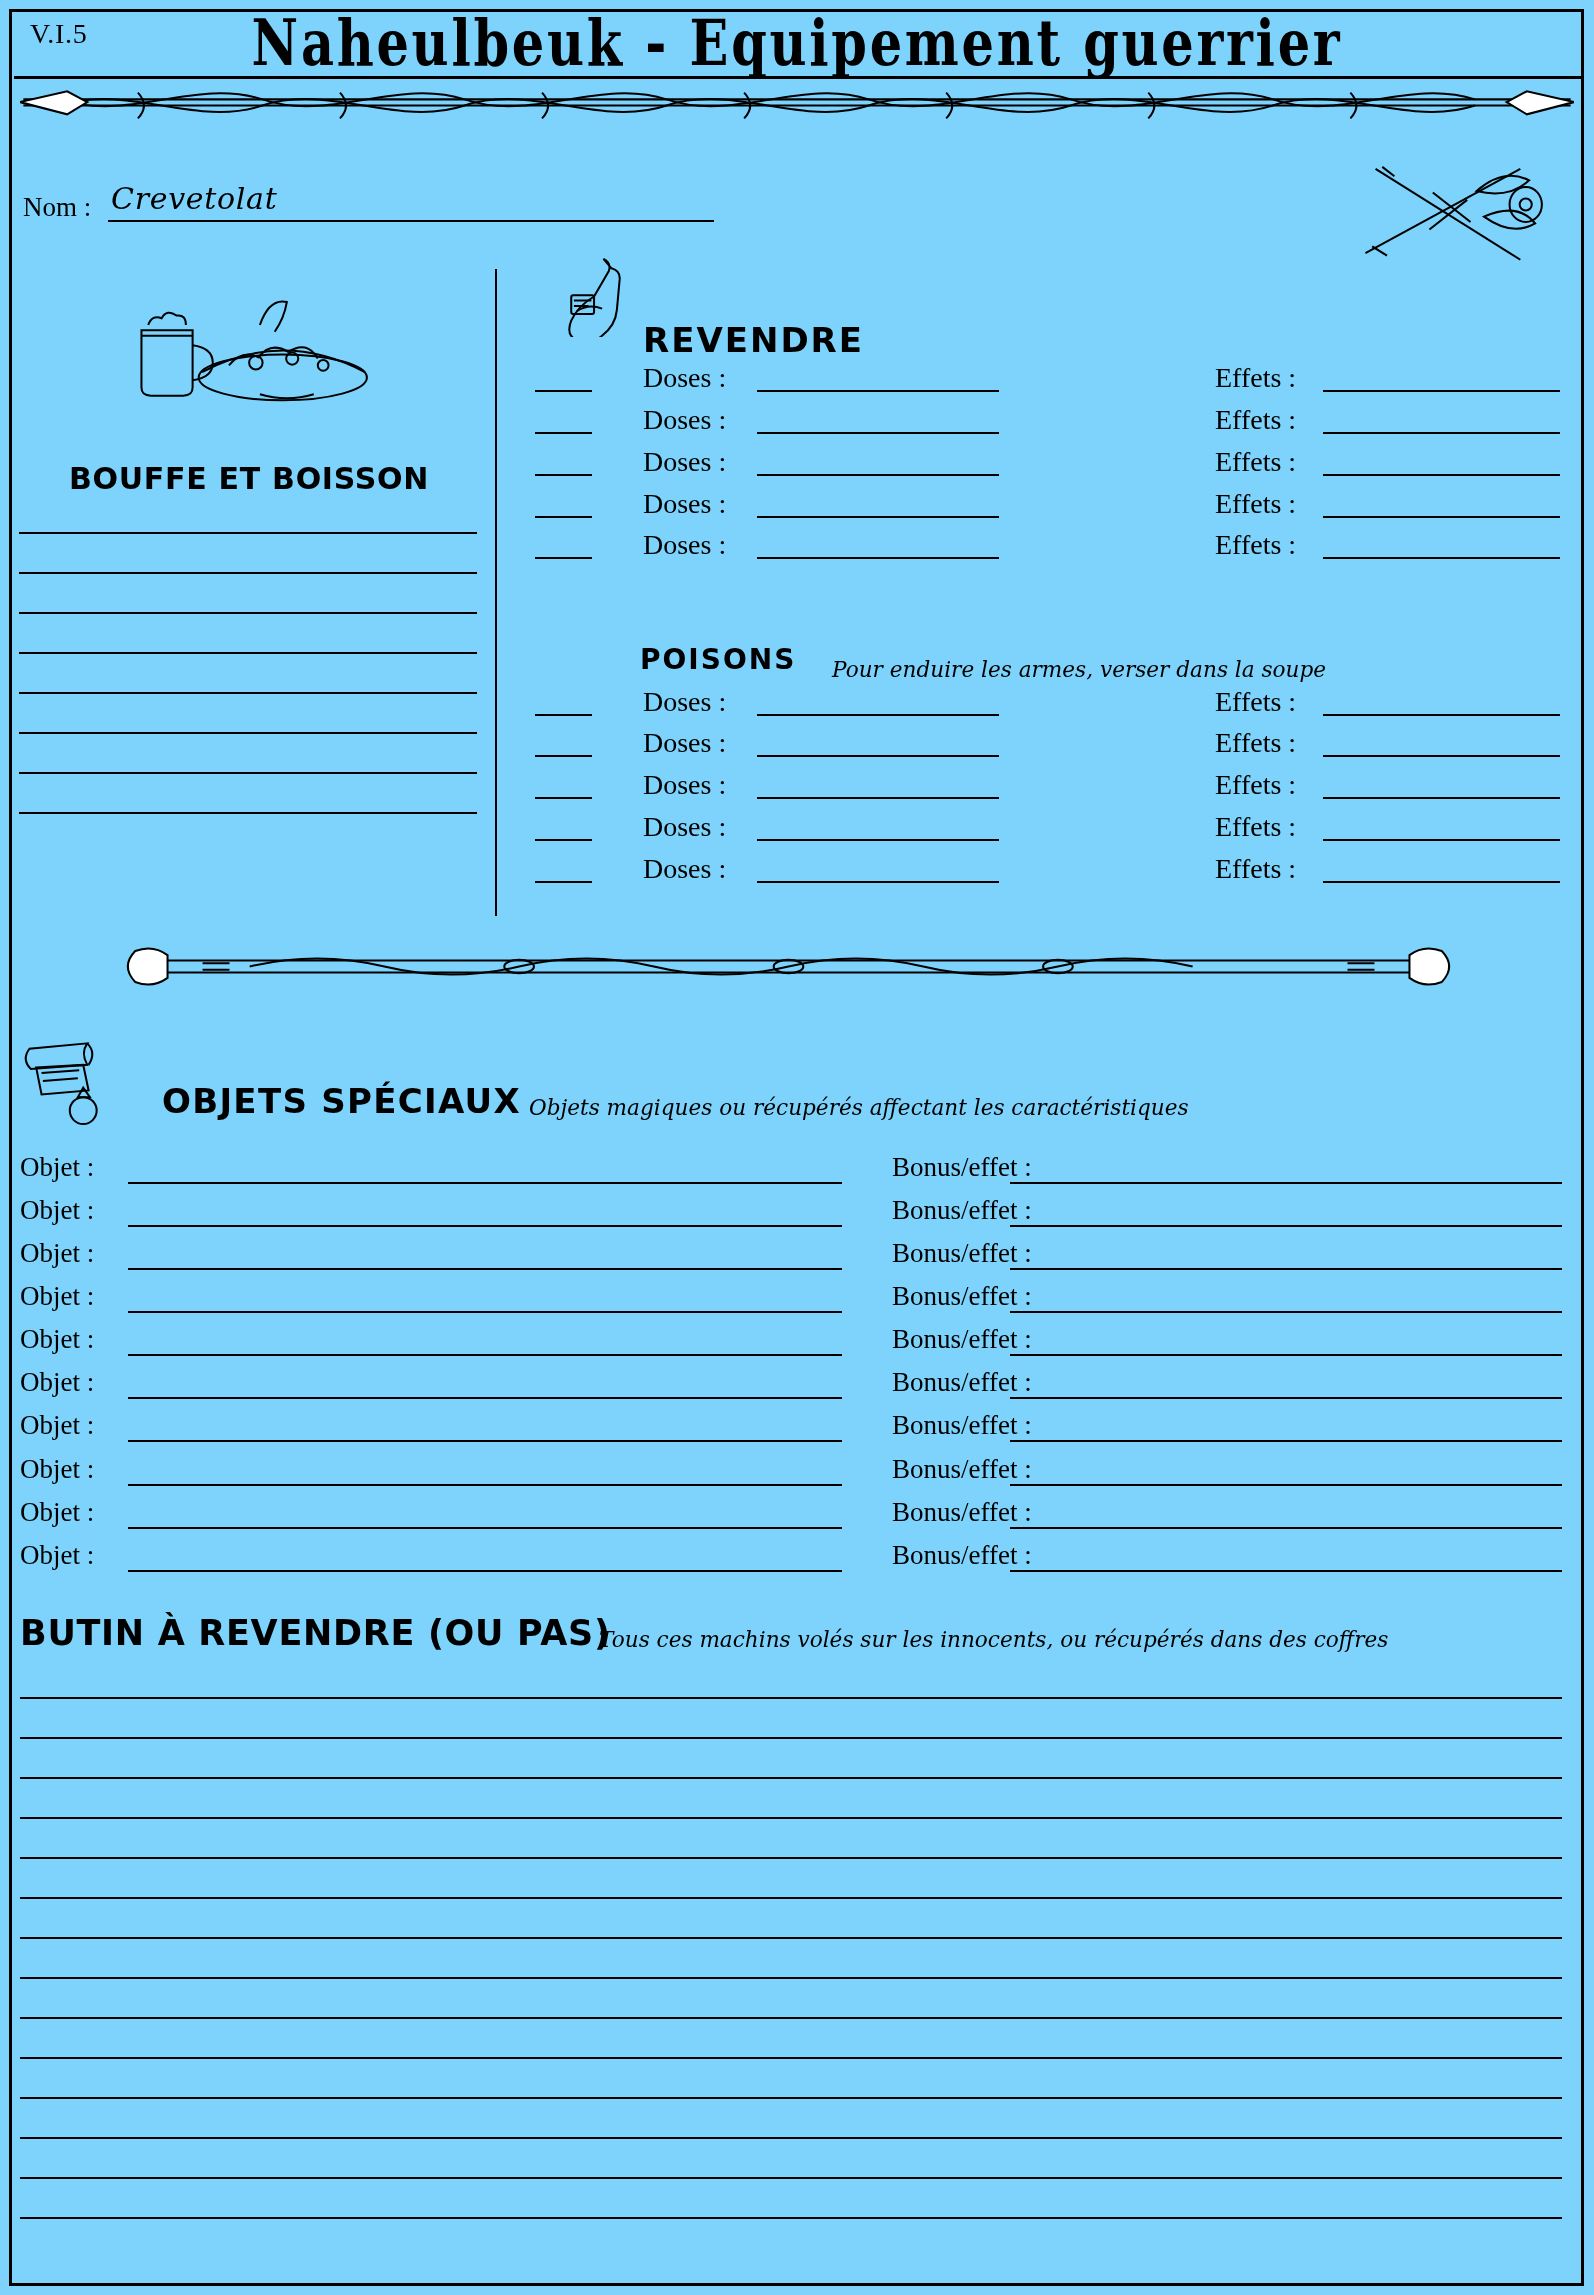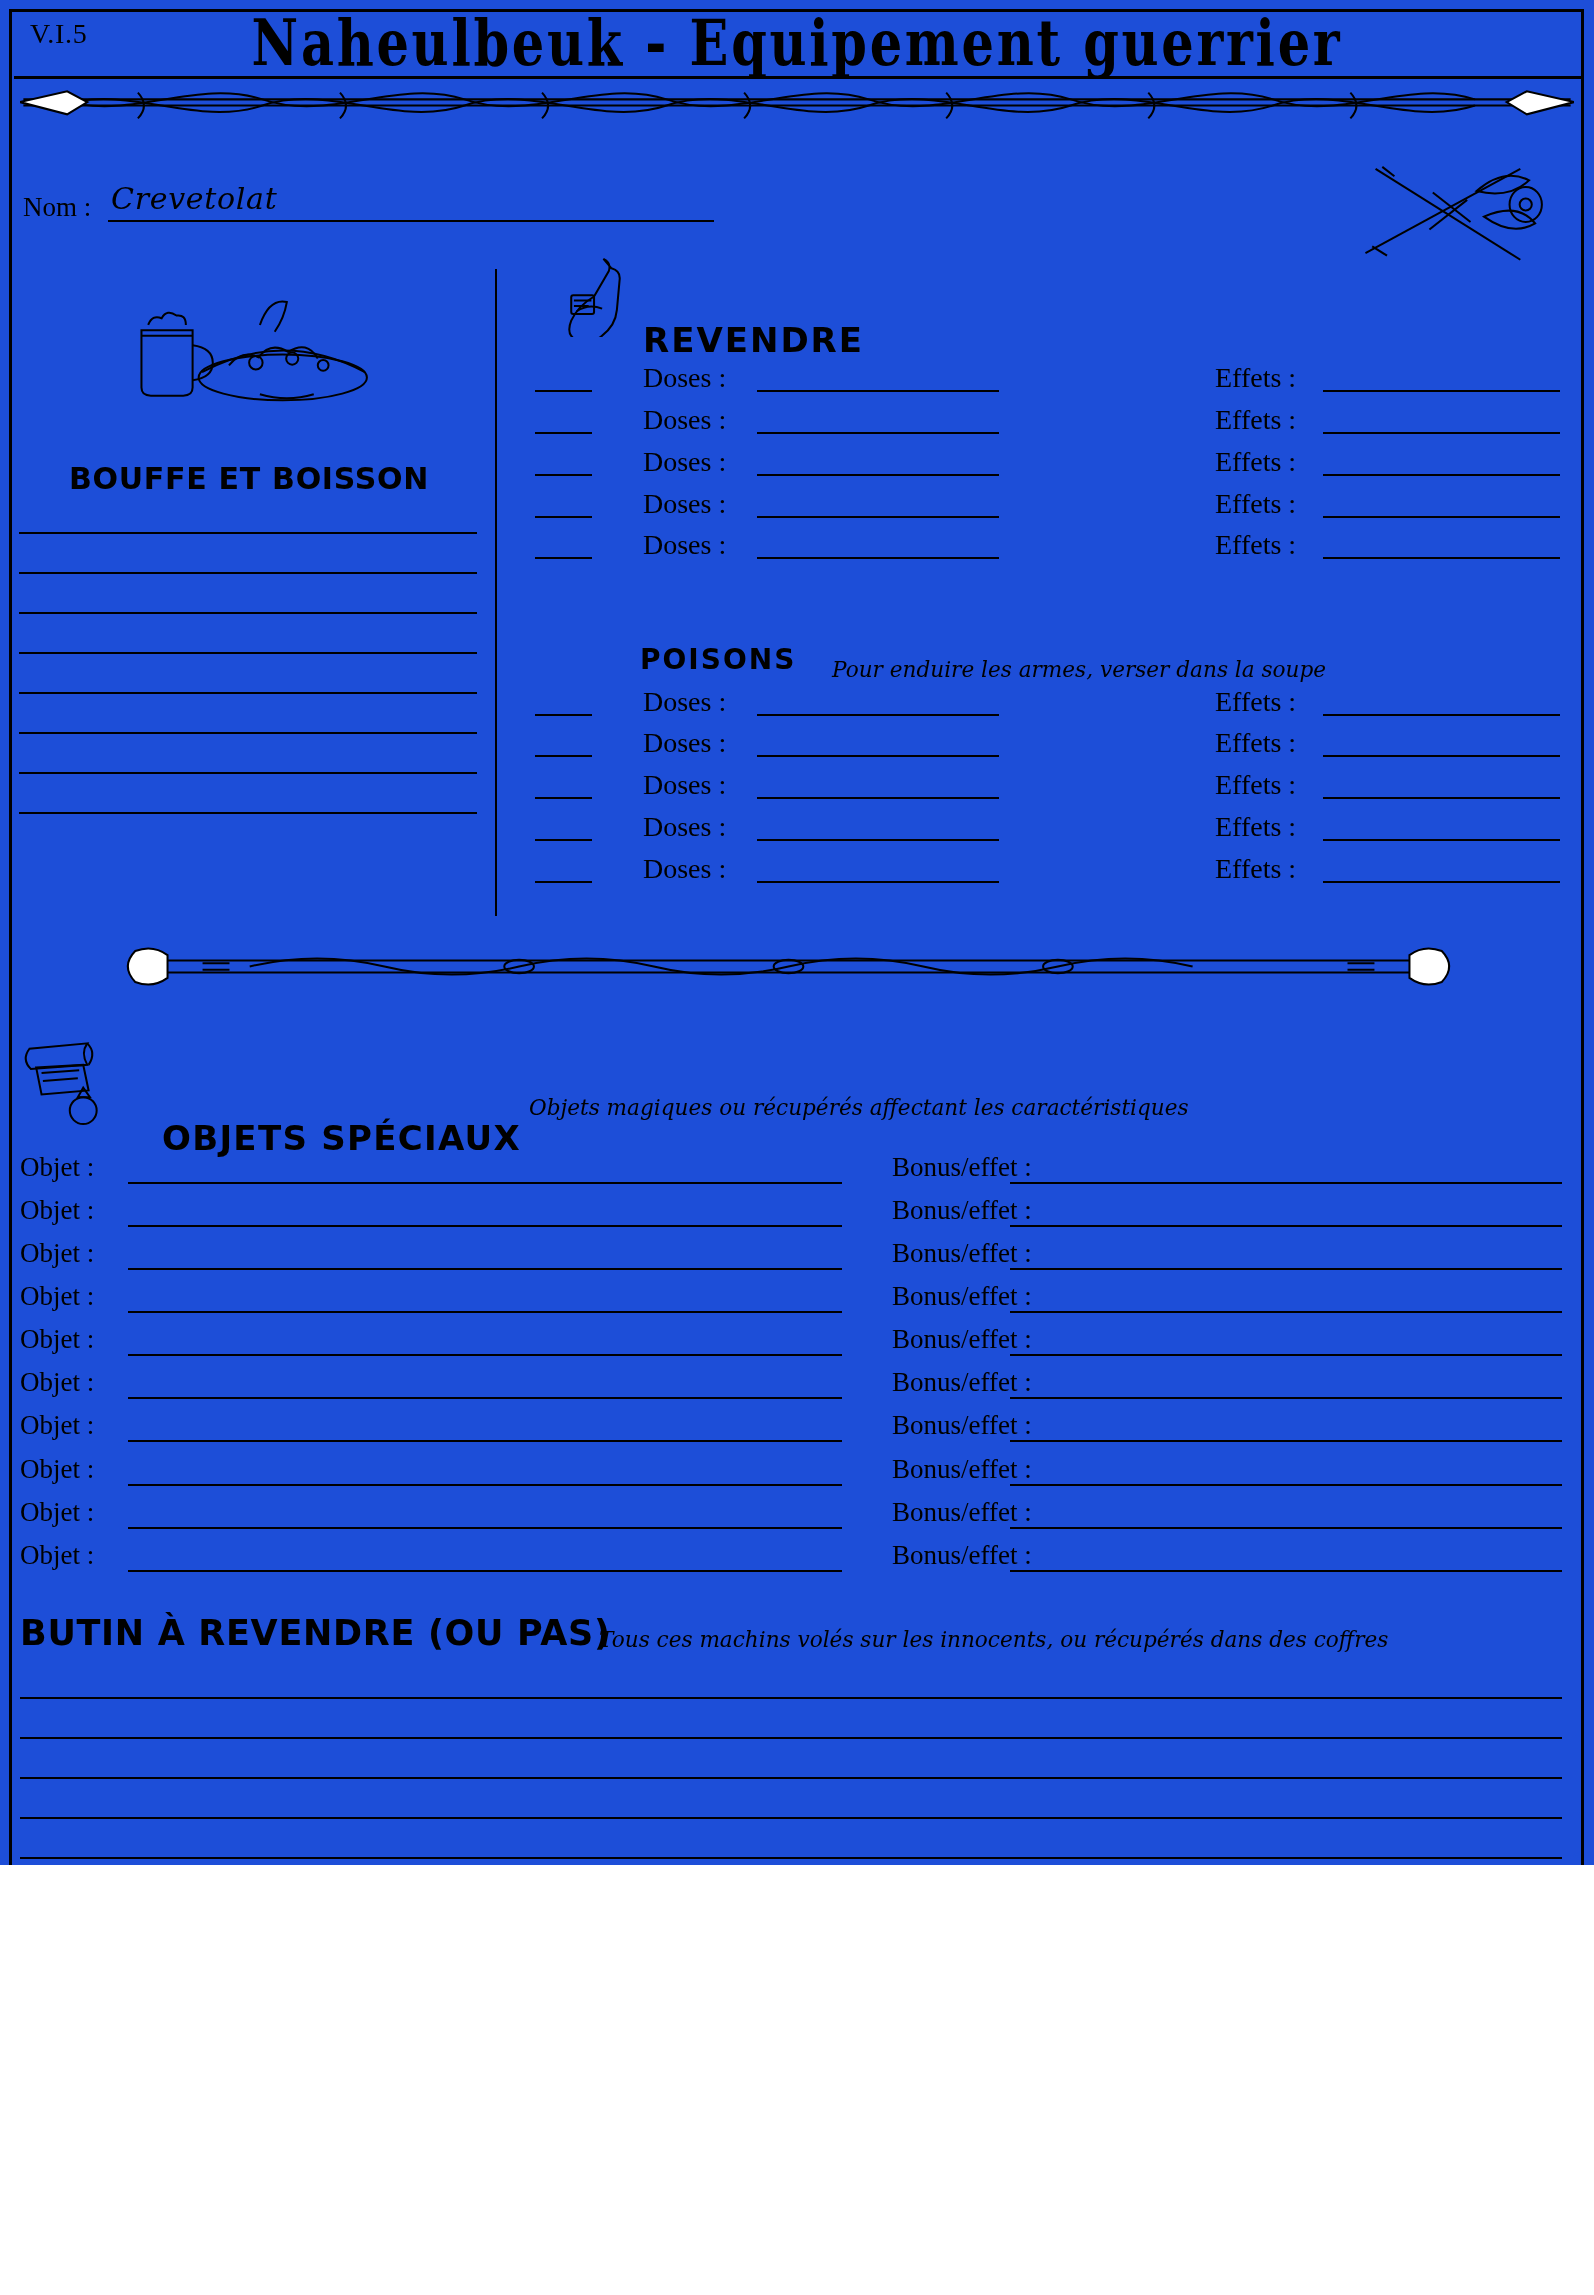--- a/index.html
+++ b/index.html
@@ -7,22 +7,22 @@
     padding: 0;
     background: #ffffff;
   }
   body {
     font-family: "Liberation Serif", serif;
     color: #000;
   }
   #sheet {
     position: relative;
     width: 1594px;
-    height: 1865px;
-    background: #1d4ed8;
+    height: 2295px;
+    background: #7dd3fc;
     box-sizing: border-box;
     overflow: hidden;
   }
   .page-border {
     position: absolute;
     left: 9.4px;
     top: 9.4px;
     width: 1575px;
     height: 2277px;
     border: 3.4px solid #000;
@@ -239,21 +239,20 @@
     height: 98px;
   }
   .objets-title {
     position: absolute;
     left: 162px;
     top: 1081px;
     font-family: "DejaVu Sans", sans-serif;
     font-weight: bold;
     font-size: 34px;
     letter-spacing: 1.3px;
-    margin-top: 37px;
   }
   .objets-note {
     position: absolute;
     left: 529px;
     top: 1095px;
     font-family: "DejaVu Serif", serif;
     font-style: italic;
     font-size: 21.6px;
   }
   .objet-row {

